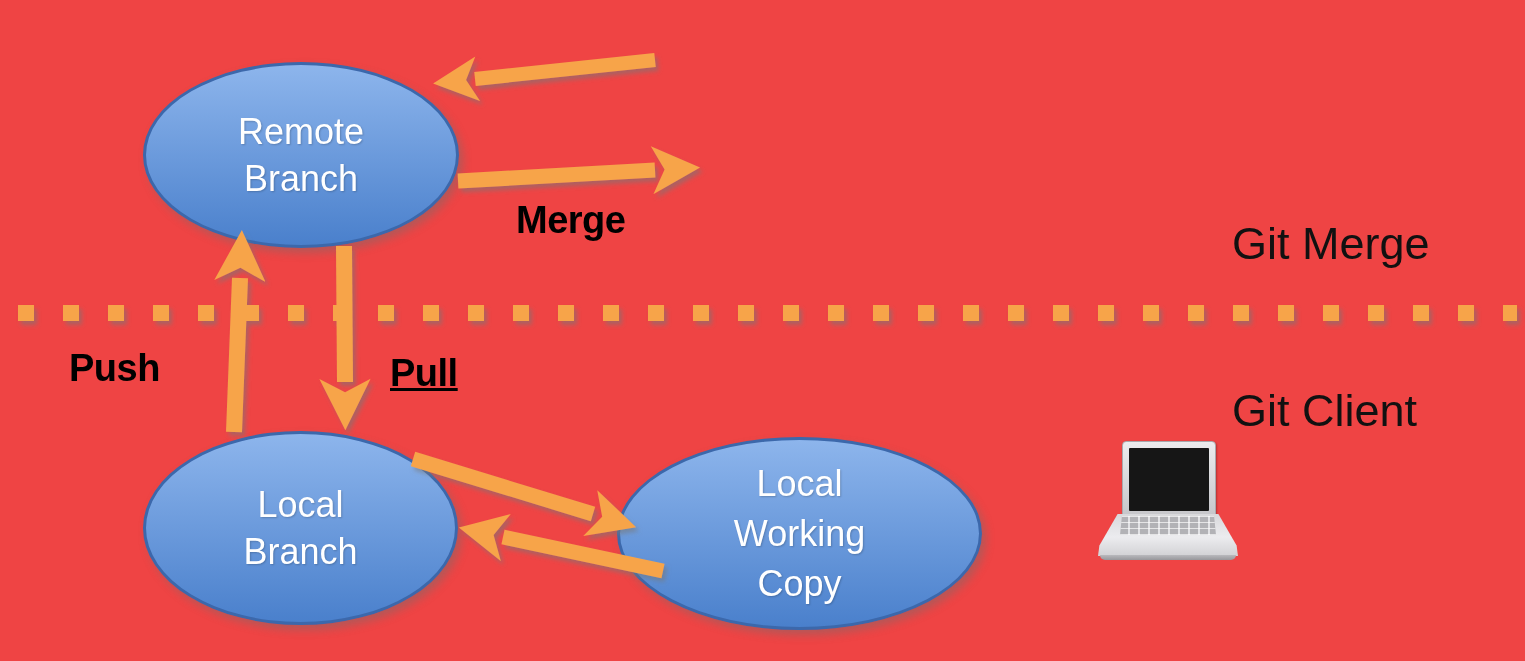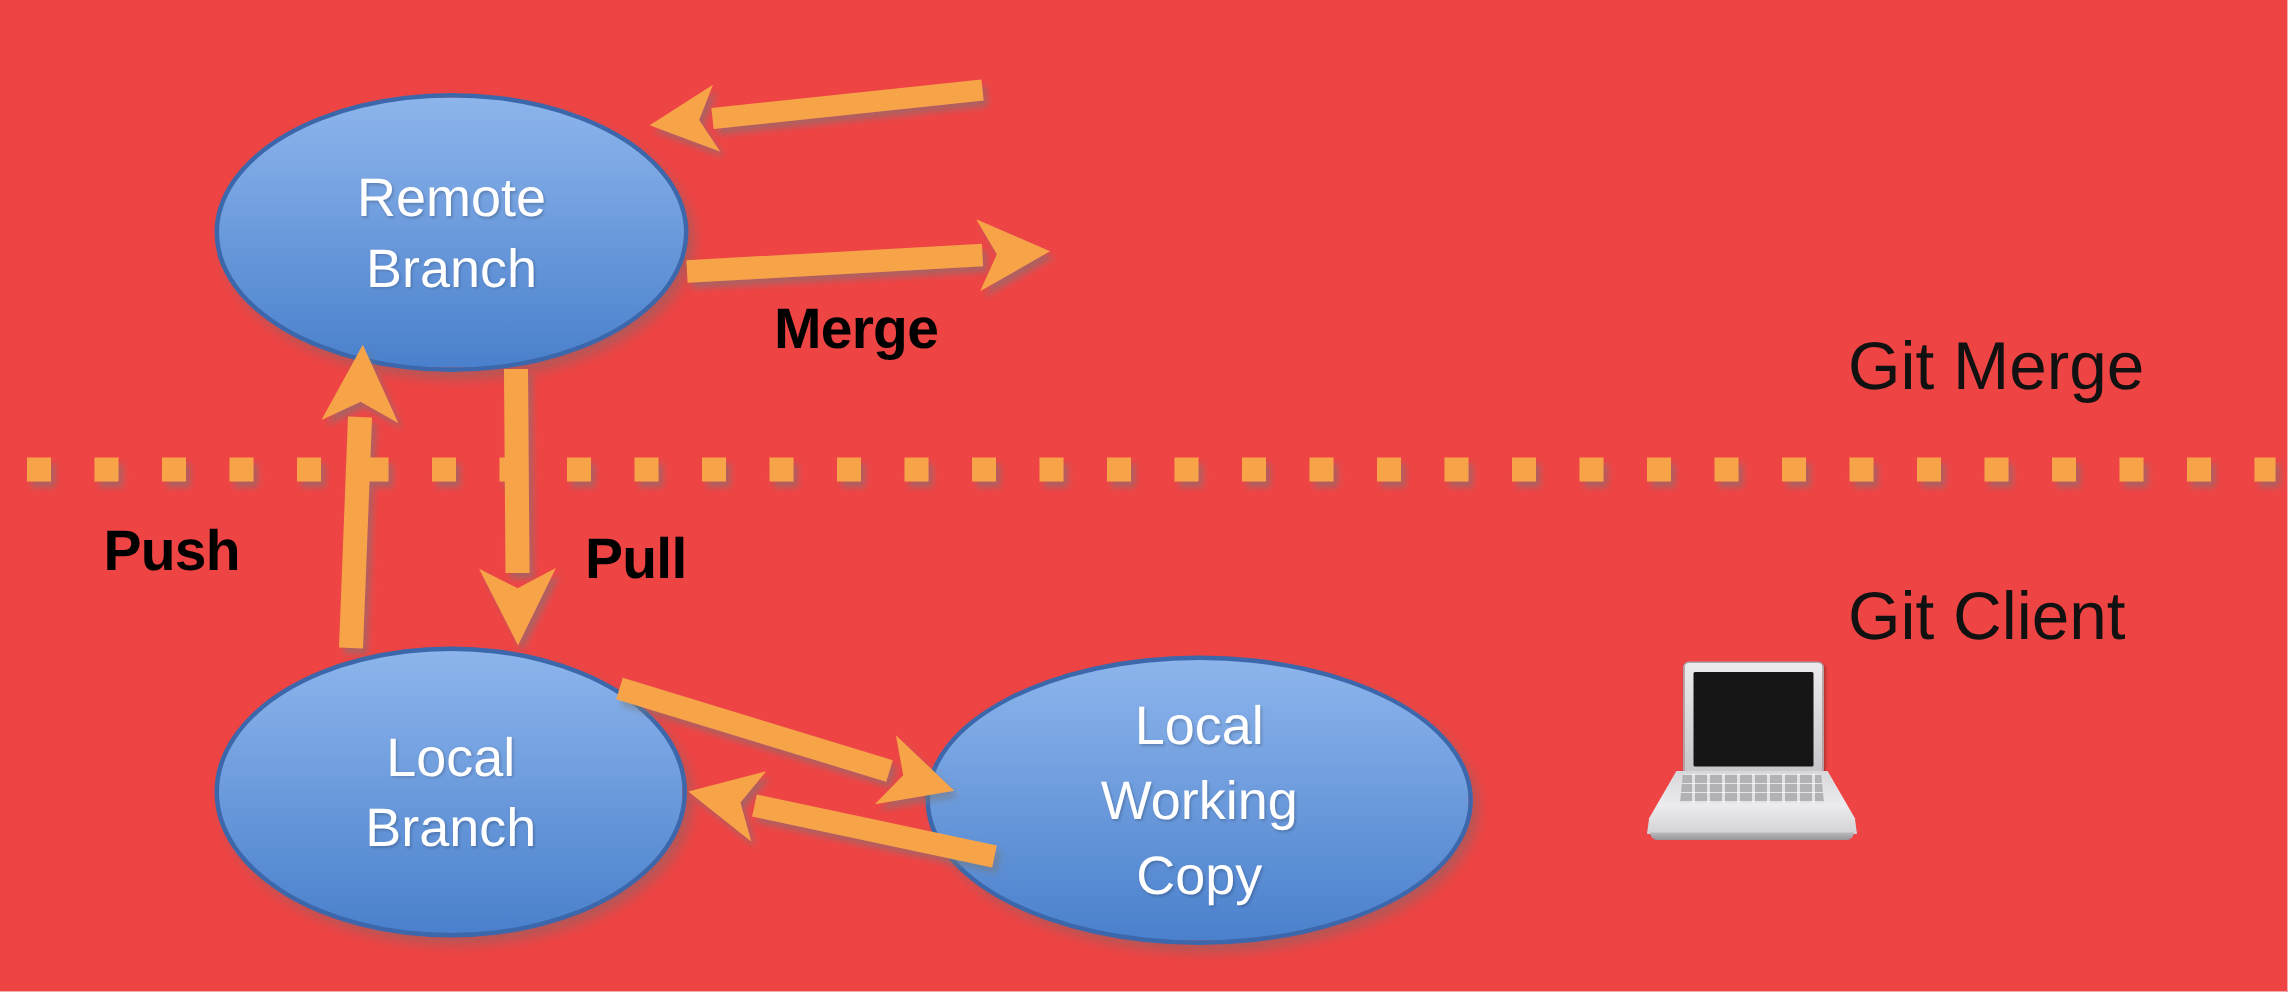--- a/index.html
+++ b/index.html
@@ -30,21 +30,21 @@
   .dots   { stroke:var(--arrow); fill:none; }
   .ah     { fill:var(--arrow); }
 
   
   .edge-label {
     position:absolute; z-index:4; font-weight:bold; color:var(--label);
     font-size:38px; line-height:1; letter-spacing:-0.5px; white-space:nowrap;
   }
   #label-merge  { left:516px;  top:201px; }
   #label-push   { left:69px;   top:349px; }
-  #label-pull   { left:390px;  top:354px; }
+  #label-pull   { left:390px;  top:354px;text-decoration:underline; }
   #label-commit { left:444px;  top:594px; }
 
   .region-label {
     position:absolute; z-index:4; color:var(--region);
     font-size:45px; line-height:1; white-space:nowrap;
   }
   #label-server { left:1232px; top:221px; }
   #label-client { left:1232px; top:360px;margin-top:28px; }
 
   

